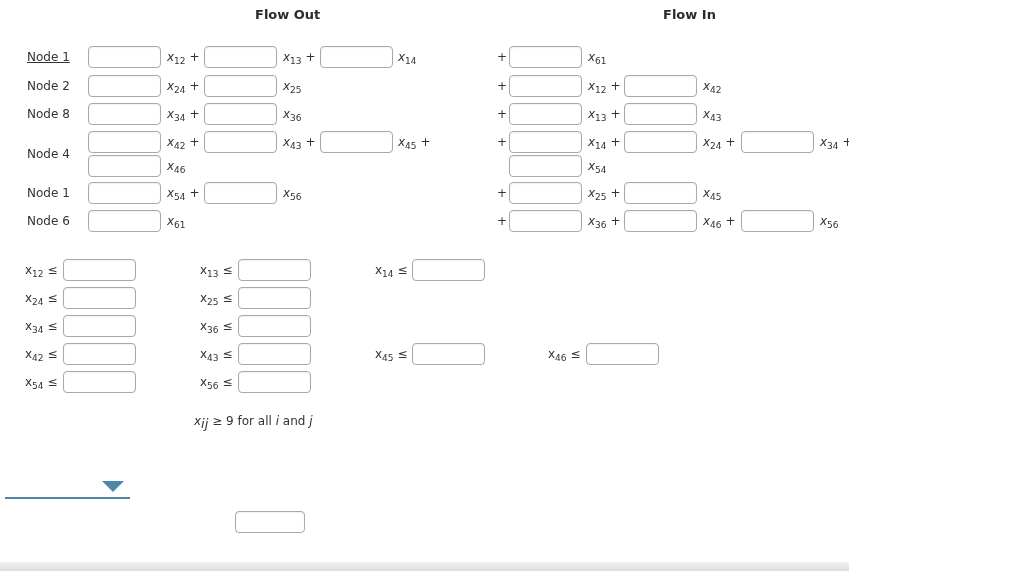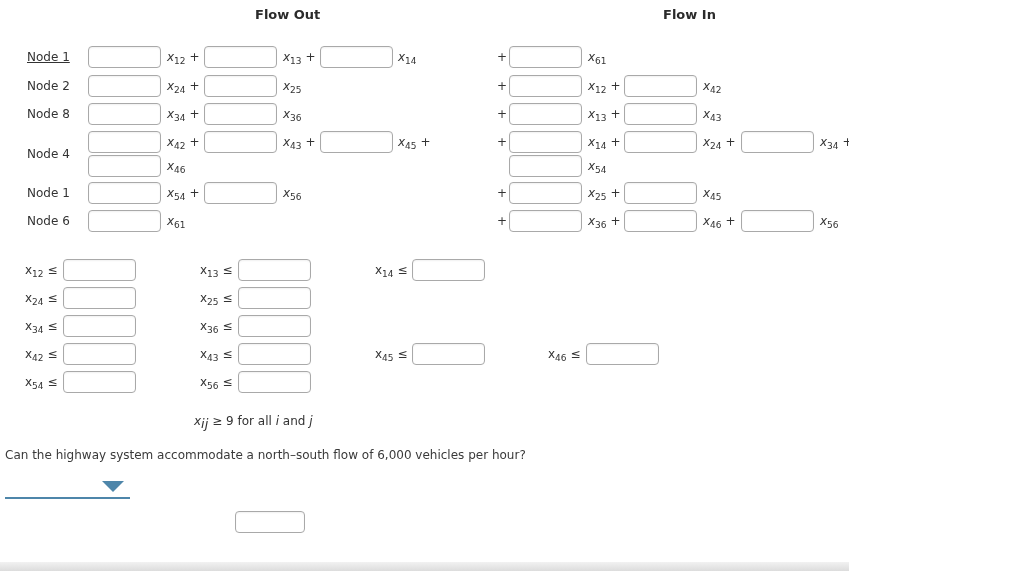--- a/index.html
+++ b/index.html
@@ -155,21 +155,20 @@
       <span class="lbl" style="left: 548px; top: 347px;"><span>x</span><sub>46</sub><span> ≤</span></span>
       <input type="text" class="box" style="left: 586px; top: 343px;">
       <span class="lbl" style="left: 25px; top: 375px;"><span>x</span><sub>54</sub><span> ≤</span></span>
       <input type="text" class="box" style="left: 63px; top: 371px;">
       <span class="lbl" style="left: 200px; top: 375px;"><span>x</span><sub>56</sub><span> ≤</span></span>
       <input type="text" class="box" style="left: 238px; top: 371px;">
     </div>
 
   <div class="nonneg"><i>x</i><sub><i>ij</i></sub><span> ≥ 9 for all </span><i>i</i><span> and </span><i>j</i></div>
 
-  <div class="question">Can the highway system accommodate a north–south flow of 6,000 vehicles per hour?</div>
 
   <div class="dropdown">
     <span></span>
     <span class="tri"></span>
   </div>
 
   <input type="text" class="box" id="maxFlowInput" value="" style="">
 
   <div class="bottom-bar"></div>
 </div>

